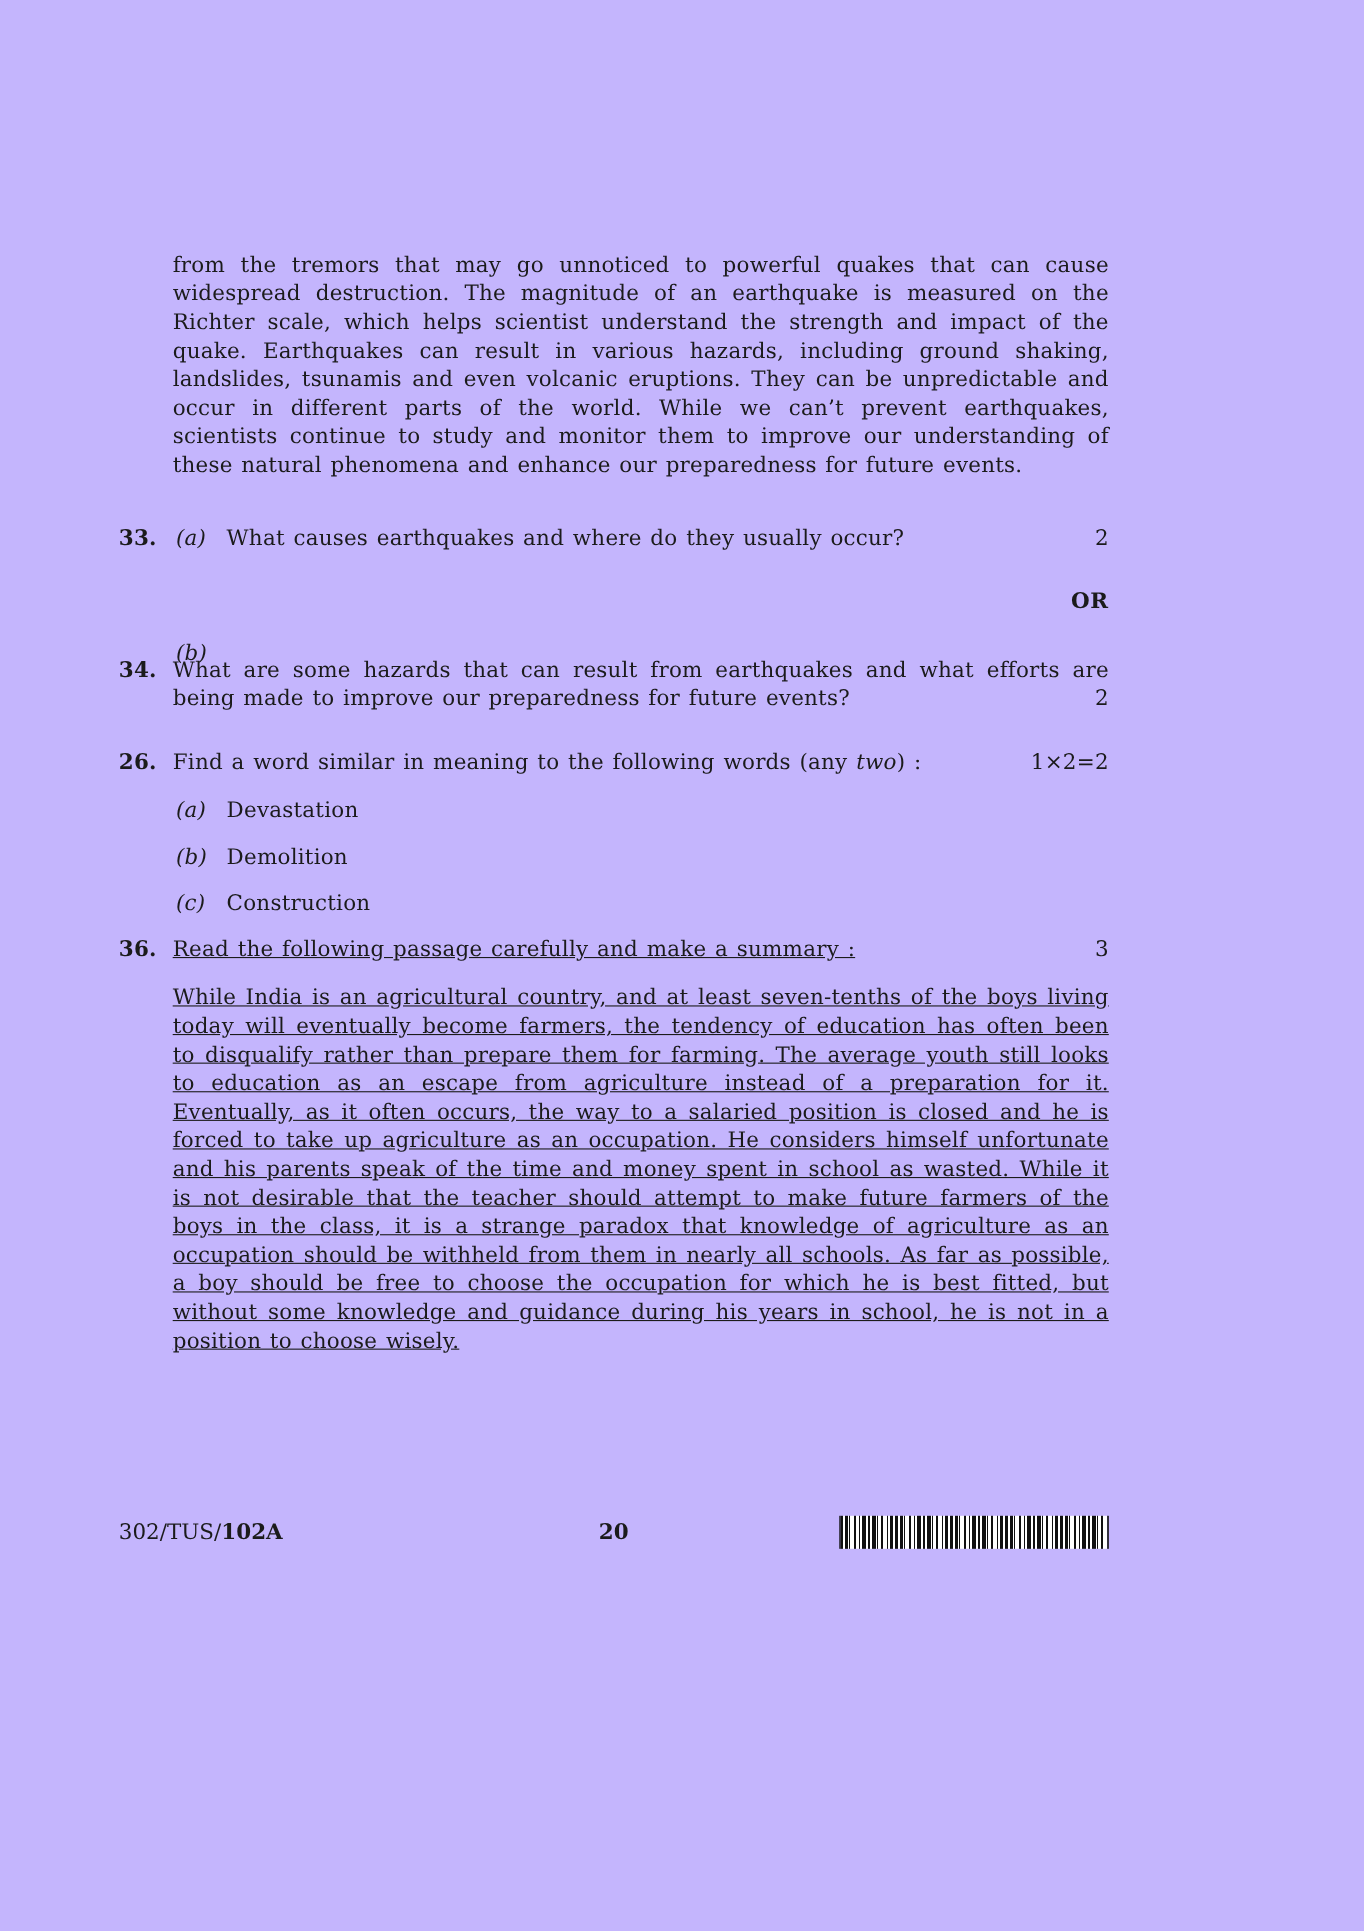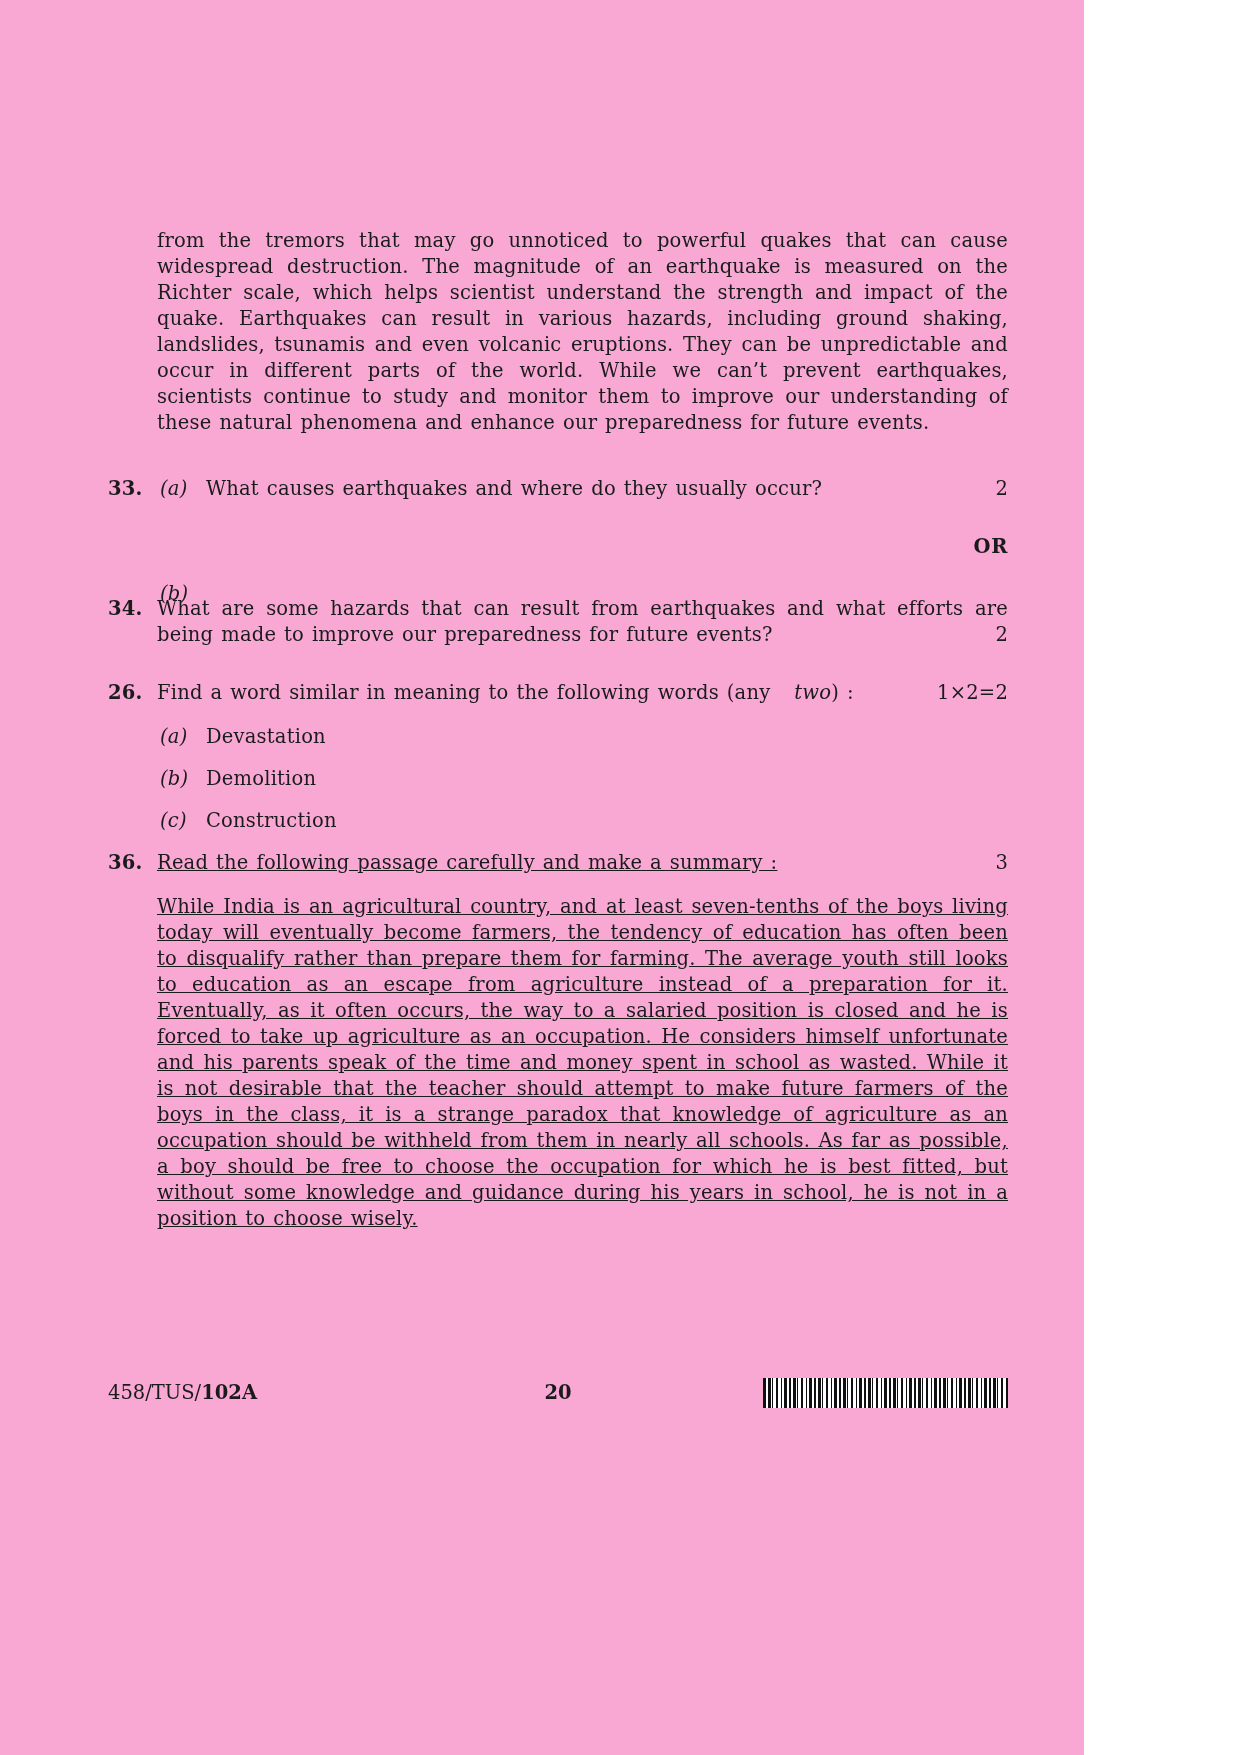--- a/index.html
+++ b/index.html
@@ -1,21 +1,21 @@
 <!DOCTYPE html>
 <html><head>
 <meta charset="utf-8">
 <style>
   * { box-sizing: border-box; }
   html, body { margin: 0; padding: 0; background: #ffffff; }
   .page {
     position: relative;
-    width: 1084px;
+    width: 1240px;
     height: 1755px;
-    background: #f9a8d4;
+    background: #c4b5fd;
     font-family: "DejaVu Serif", "Liberation Serif", serif;
     color: #1b1b1b;
     overflow: hidden;
   }
   .content {
     position: absolute;
     left: 108px;
     top: 228px;
     width: 900px;
     font-size: 19.5px;
@@ -51,21 +51,21 @@
     font-weight: 700;
     letter-spacing: 0.6px;
   }
   .q33 { margin-bottom: 32px; }
   .q33b { margin-bottom: 36px; }
   .q34 { margin-bottom: 32px; }
   .q35 { margin-bottom: 18px; }
   .option { position: relative; padding-left: 98px; margin-bottom: 16px; }
   .q36 { margin-top: 12px; text-decoration: underline; }
   .passage { margin: 18px 0 0 0; }
-  .italic { font-style: italic; margin-left: 16px; }
+  .italic { font-style: italic; }
   .bold { font-weight: 700; }
   .footer {
     position: absolute;
     left: 108px;
     top: 1378px;
     width: 900px;
     height: 34px;
     font-size: 19.5px;
     line-height: 30px;
   }
@@ -147,18 +147,18 @@
     <section class="question q36">
       <span class="qnum">36.</span>
       <p class="qtext">Read the following passage carefully and make a summary :</p>
       <span class="marks">3</span>
       <p class="para passage">While India is an agricultural country, and at least seven-tenths of the boys living today will eventually become farmers, the tendency of education has often been to disqualify rather than prepare them for farming. The average youth still looks to education as an escape from agriculture instead of a preparation for it. Eventually, as it often occurs, the way to a salaried position is closed and he is forced to take up agriculture as an occupation. He considers himself unfortunate and his parents speak of the time and money spent in school as wasted. While it is not desirable that the teacher should attempt to make future farmers of the boys in the class, it is a strange paradox that knowledge of agriculture as an occupation should be withheld from them in nearly all schools. As far as possible, a boy should be free to choose the occupation for which he is best fitted, but without some knowledge and guidance during his years in school, he is not in a position to choose wisely.</p>
     </section>
 
   </main>
 
   <footer class="footer">
-    <div class="code"><span>458/TUS/</span><span class="bold">102A</span></div>
+    <div class="code"><span>302/TUS/</span><span class="bold">102A</span></div>
     <div class="pagenum">20</div>
     <div class="barcode"></div>
   </footer>
 
 </div>
 
 </body></html>

